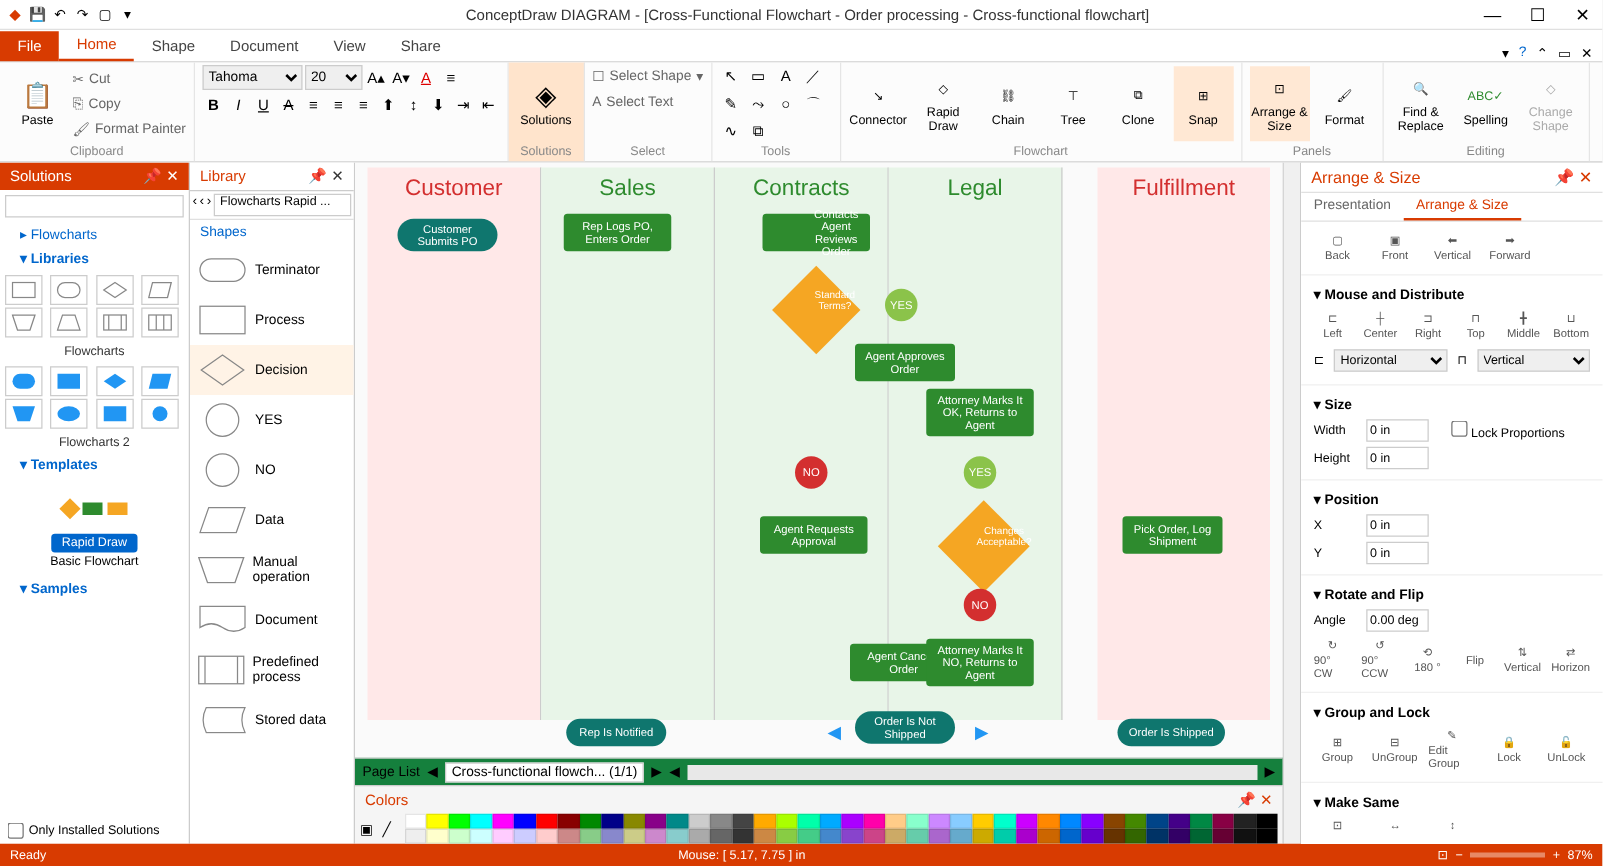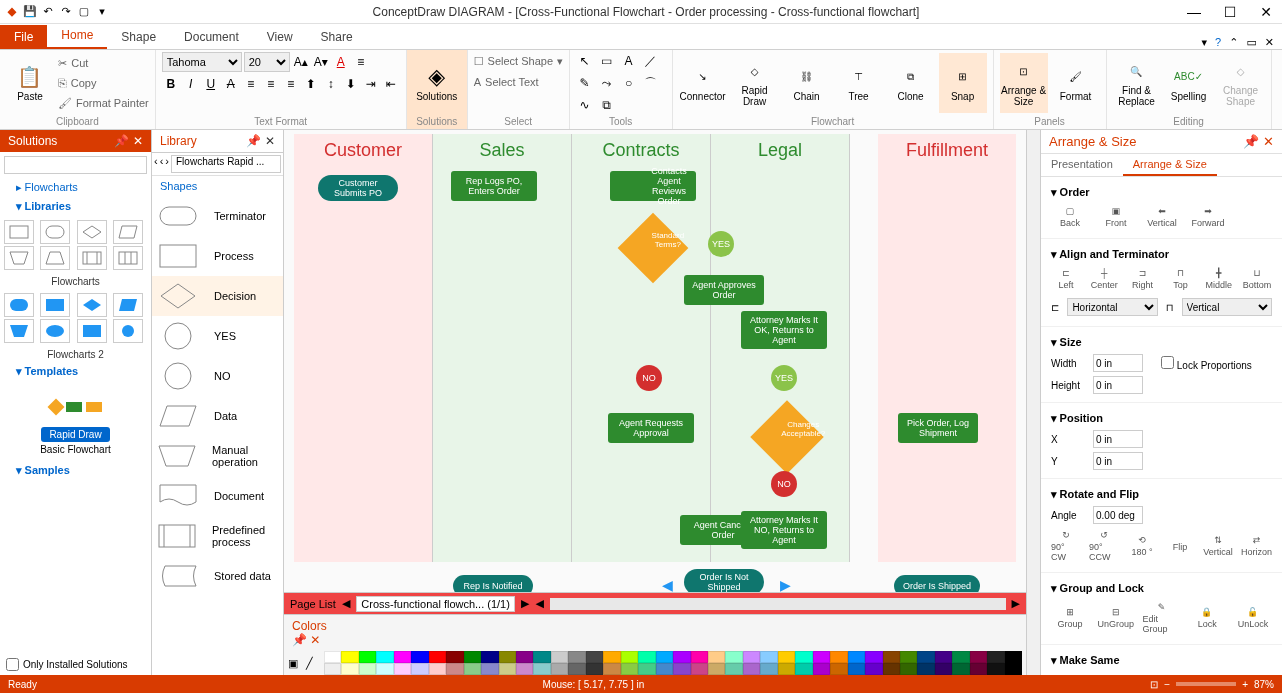--- a/index.html
+++ b/index.html
@@ -36,40 +36,40 @@
 .tree-item.bold { font-weight: bold; padding-left: 16px; }
 .shape-grid { display: grid; grid-template-columns: repeat(4, 1fr); gap: 2px; padding: 4px; }
 .shape-cell { width: 30px; height: 24px; border: 1px solid #ccc; background: #fff; display: flex; align-items: center; justify-content: center; }
 .shape-grid-label { text-align: center; font-size: 10px; color: #333; padding: 2px; }
 .preview-box { margin: 6px; text-align: center; }
 .rapid-draw-btn { background: #0066cc; color: #fff; padding: 2px 8px; border-radius: 3px; font-size: 10px; display: inline-block; }
 .library-panel { width: 132px; background: #fff; border-right: 1px solid #ccc; display: flex; flex-direction: column; }
 .library-nav { display: flex; gap: 2px; padding: 2px; border-bottom: 1px solid #e0e0e0; }
 .library-dropdown { flex: 1; border: 1px solid #ccc; font-size: 10px; height: 18px; padding: 0 4px; overflow: hidden; white-space: nowrap; }
 .library-shapes { flex: 1; overflow-y: auto; }
-.lib-shape-row { display: flex; align-items: center; gap: 16px; padding: 4px 6px; cursor: pointer; }
+.lib-shape-row { display: flex; align-items: center; gap: 6px; padding: 4px 6px; cursor: pointer; }
 .lib-shape-row.selected { background: #fff3e6; }
 .lib-shape-icon { width: 40px; height: 32px; display: flex; align-items: center; justify-content: center; }
 .canvas-area { flex: 1; display: flex; flex-direction: column; position: relative; }
 .canvas { flex: 1; background: #fafafa; position: relative; overflow: hidden; }
 .swimlane { position: absolute; top: 4px; bottom: 30px; display: flex; }
 .lane { flex: 1; border-right: 1px solid #ccc; display: flex; flex-direction: column; }
 .lane-header { text-align: center; font-size: 18px; padding: 6px; font-weight: normal; }
 .lane-body { flex: 1; position: relative; }
 .flow-shape { position: absolute; display: flex; align-items: center; justify-content: center; text-align: center; font-size: 9px; color: #fff; padding: 4px; }
 .shape-rect { background: #2e8b2e; border-radius: 3px; }
 .shape-terminator { background: #0f766e; border-radius: 20px; }
 .shape-diamond { background: #f5a623; width: 60px; height: 60px; transform: rotate(45deg); }
 .shape-diamond span { transform: rotate(-45deg); display: block; }
 .shape-circle-yes { background: #8bc34a; border-radius: 50%; width: 26px; height: 26px; font-size: 9px; }
 .shape-circle-no { background: #d32f2f; border-radius: 50%; width: 26px; height: 26px; font-size: 9px; }
 .nav-triangle { color: #2196f3; font-size: 14px; }
-.page-bar { height: 22px; background: #ef4444; border-top: 1px solid #ccc; display: flex; align-items: center; padding: 0 6px; gap: 6px; font-size: 11px; }
+.page-bar { height: 22px; background: #15803d; border-top: 1px solid #ccc; display: flex; align-items: center; padding: 0 6px; gap: 6px; font-size: 11px; }
 .colors-panel { border-top: 1px solid #ccc; }
-.colors-header { color: #d83b01; padding: 4px 8px; font-size: 12px; display: flex; justify-content: space-between; flex-direction: column; }
+.colors-header { color: #d83b01; padding: 4px 8px; font-size: 12px; display: flex; justify-content: space-between; }
 .color-row { display: flex; height: 12px; }
 .color-swatch { flex: 1; border: 0.5px solid rgba(0,0,0,0.1); }
 .right-panel { width: 242px; background: #fff; border-left: 1px solid #ccc; display: flex; flex-direction: column; overflow-y: auto; }
 .rp-header { color: #d83b01; padding: 4px 8px; font-size: 13px; display: flex; justify-content: space-between; border-bottom: 1px solid #e0e0e0; }
 .rp-tabs { display: flex; border-bottom: 1px solid #e0e0e0; }
 .rp-tab { padding: 4px 10px; font-size: 11px; cursor: pointer; color: #666; }
 .rp-tab.active { color: #d83b01; border-bottom: 2px solid #d83b01; }
 .rp-section { padding: 6px 10px; border-bottom: 1px solid #f0f0f0; }
 .rp-section-title { font-weight: bold; font-size: 11px; padding: 3px 0; }
 .rp-row { display: flex; gap: 8px; align-items: center; padding: 4px 0; font-size: 10px; }
@@ -159,21 +159,20 @@
         <span class="font-btn">≡</span>
         <span class="font-btn">≡</span>
         <span class="font-btn">≡</span>
         <span class="font-btn">⬆</span>
         <span class="font-btn">↕</span>
         <span class="font-btn">⬇</span>
         <span class="font-btn">⇥</span>
         <span class="font-btn">⇤</span>
       </div>
     </div>
-    <div class="label">Text Format</div>
   </div>
 
   <div class="ribbon-group" style="background:#ffe4cc;">
     <div class="content">
       <div class="big-btn orange">
         <div class="icon-box" style="font-size:22px;">◈</div>
         <span>Solutions</span>
       </div>
     </div>
     <div class="label">Solutions</div>
@@ -651,42 +650,41 @@
   <div class="right-panel">
     <div class="rp-header">
       <span>Arrange &amp; Size</span>
       <span><span>📌</span> <span>✕</span></span>
     </div>
     <div class="rp-tabs">
       <div class="rp-tab">Presentation</div>
       <div class="rp-tab active">Arrange &amp; Size</div>
     </div>
     <div class="rp-section">
-      <div class="rp-section-title">▾ <span>Order</span></div>
       <div class="rp-row">
         <div class="rp-icon-item">
             <span>▢</span>
             <span>Back</span>
           </div>
         <div class="rp-icon-item">
             <span>▣</span>
             <span>Front</span>
           </div>
         <div class="rp-icon-item">
             <span>⬅</span>
             <span>Vertical</span>
           </div>
         <div class="rp-icon-item">
             <span>➡</span>
             <span>Forward</span>
           </div>
       </div>
     </div>
     <div class="rp-section">
-      <div class="rp-section-title">▾ <span>Align and Terminator</span></div>
+      <div class="rp-section-title">▾ <span>Mouse and Distribute</span></div>
       <div class="rp-row">
         <div class="rp-icon-item">
             <span>⊏</span>
             <span>Left</span>
           </div>
         <div class="rp-icon-item">
             <span>┼</span>
             <span>Center</span>
           </div>
         <div class="rp-icon-item">

